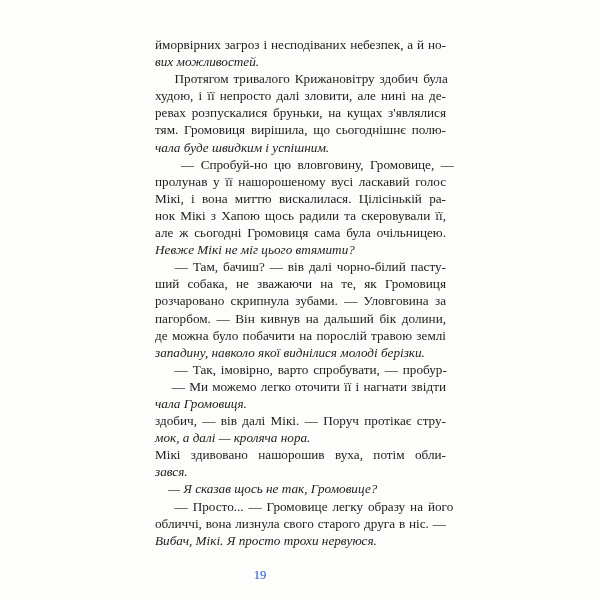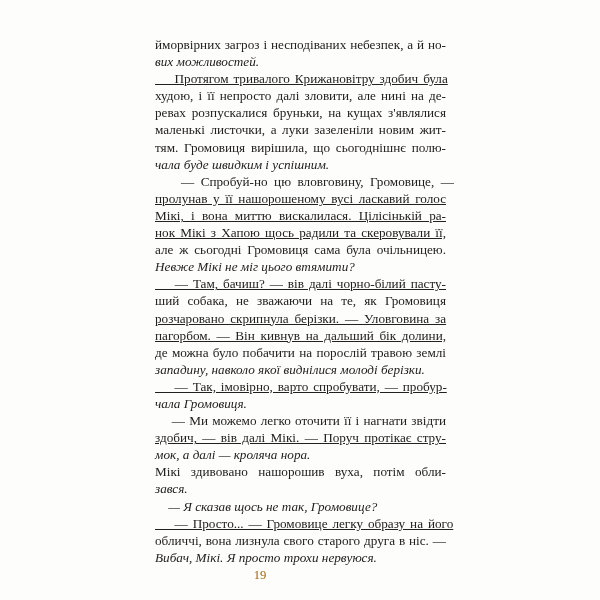--- a/index.html
+++ b/index.html
@@ -44,70 +44,69 @@
     text-align: justify;
     text-align-last: justify;
   }
   
   .ln.last {
     text-align-last: left;
     font-style: italic;
   }
   
   .ln.tight   { word-spacing: -0.2px; }
-  .ln.loose   { word-spacing: 1.6px; text-decoration: underline; }
+  .ln.loose   { word-spacing: 1.6px; }
   .ln.looser  { word-spacing: 3.2px; font-family: Liberation Serif, serif; }
 
   .folio {
     position: absolute;
     left: 0;
     right: 0;
     top: 568px;
     text-align: center;
     font-size: 12.6px;
     line-height: 15px;
-    color: #a16207;
+    color: #1d4ed8;
     font-family: "Liberation Serif", "DejaVu Serif", serif;
   }
 </style>
 </head>
 <body style="background: rgb(253, 253, 252);">
 
 <div class="page" style="background: rgb(253, 253, 252);">
 
   <div class="text-block">
 
     <span class="ln tight">йморвірних загроз і несподіваних небезпек, а й но-</span>
     <span class="ln last">вих можливостей.</span>
 
     <span class="ln loose">    Протягом тривалого Крижановітру здобич була</span>
     <span class="ln tight">худою, і її непросто далі зловити, але нині на де-</span>
     <span class="ln tight">ревах розпускалися бруньки, на кущах з'являлися</span>
-    <span class="ln tight">маленькі листочки, а луки зазеленіли новим жит-</span>
     <span class="ln tight">тям. Громовиця вирішила, що сьогоднішнє полю-</span>
     <span class="ln last">чала буде швидким і успішним.</span>
 
     <span class="ln looser">    — Спробуй-но цю вловговину, Громовице, —</span>
     <span class="ln loose">пролунав у її нашорошеному вусі ласкавий голос</span>
     <span class="ln loose">Мікі, і вона миттю вискалилася. Цілісінькій ра-</span>
     <span class="ln loose">нок Мікі з Хапою щось радили та скеровували її,</span>
     <span class="ln tight">але ж сьогодні Громовиця сама була очільницею.</span>
     <span class="ln last">Невже Мікі не міг цього втямити?</span>
 
     <span class="ln loose">    — Там, бачиш? — вів далі чорно-білий пасту-</span>
     <span class="ln looser">ший собака, не зважаючи на те, як Громовиця</span>
-    <span class="ln loose">розчаровано скрипнула берізки. — Уловговина за</span>
+    <span class="ln loose">розчаровано скрипнула зубами. — Уловговина за</span>
     <span class="ln loose">пагорбом. — Він кивнув на дальший бік долини,</span>
     <span class="ln tight">де можна було побачити на порослій травою землі</span>
     <span class="ln last">западину, навколо якої виднілися молоді берізки.</span>
 
     <span class="ln loose">    — Так, імовірно, варто спробувати, — пробур-</span>
+    <span class="ln tight">    — Ми можемо легко оточити її і нагнати звідти</span>
+
     <span class="ln last">чала Громовиця.</span>
-
-    <span class="ln tight">    — Ми можемо легко оточити її і нагнати звідти</span>
     <span class="ln loose">здобич, — вів далі Мікі. — Поруч протікає стру-</span>
     <span class="ln last">мок, а далі — кроляча нора.</span>
 
     <span class="ln looser">Мікі здивовано нашорошив вуха, потім обли-</span>
     <span class="ln last">зався.</span>
 
     <span class="ln last">    — Я сказав щось не так, Громовице?</span>
 
     <span class="ln loose">    — Просто... — Громовице легку образу на його</span>
     <span class="ln tight">обличчі, вона лизнула свого старого друга в ніс. —</span>

